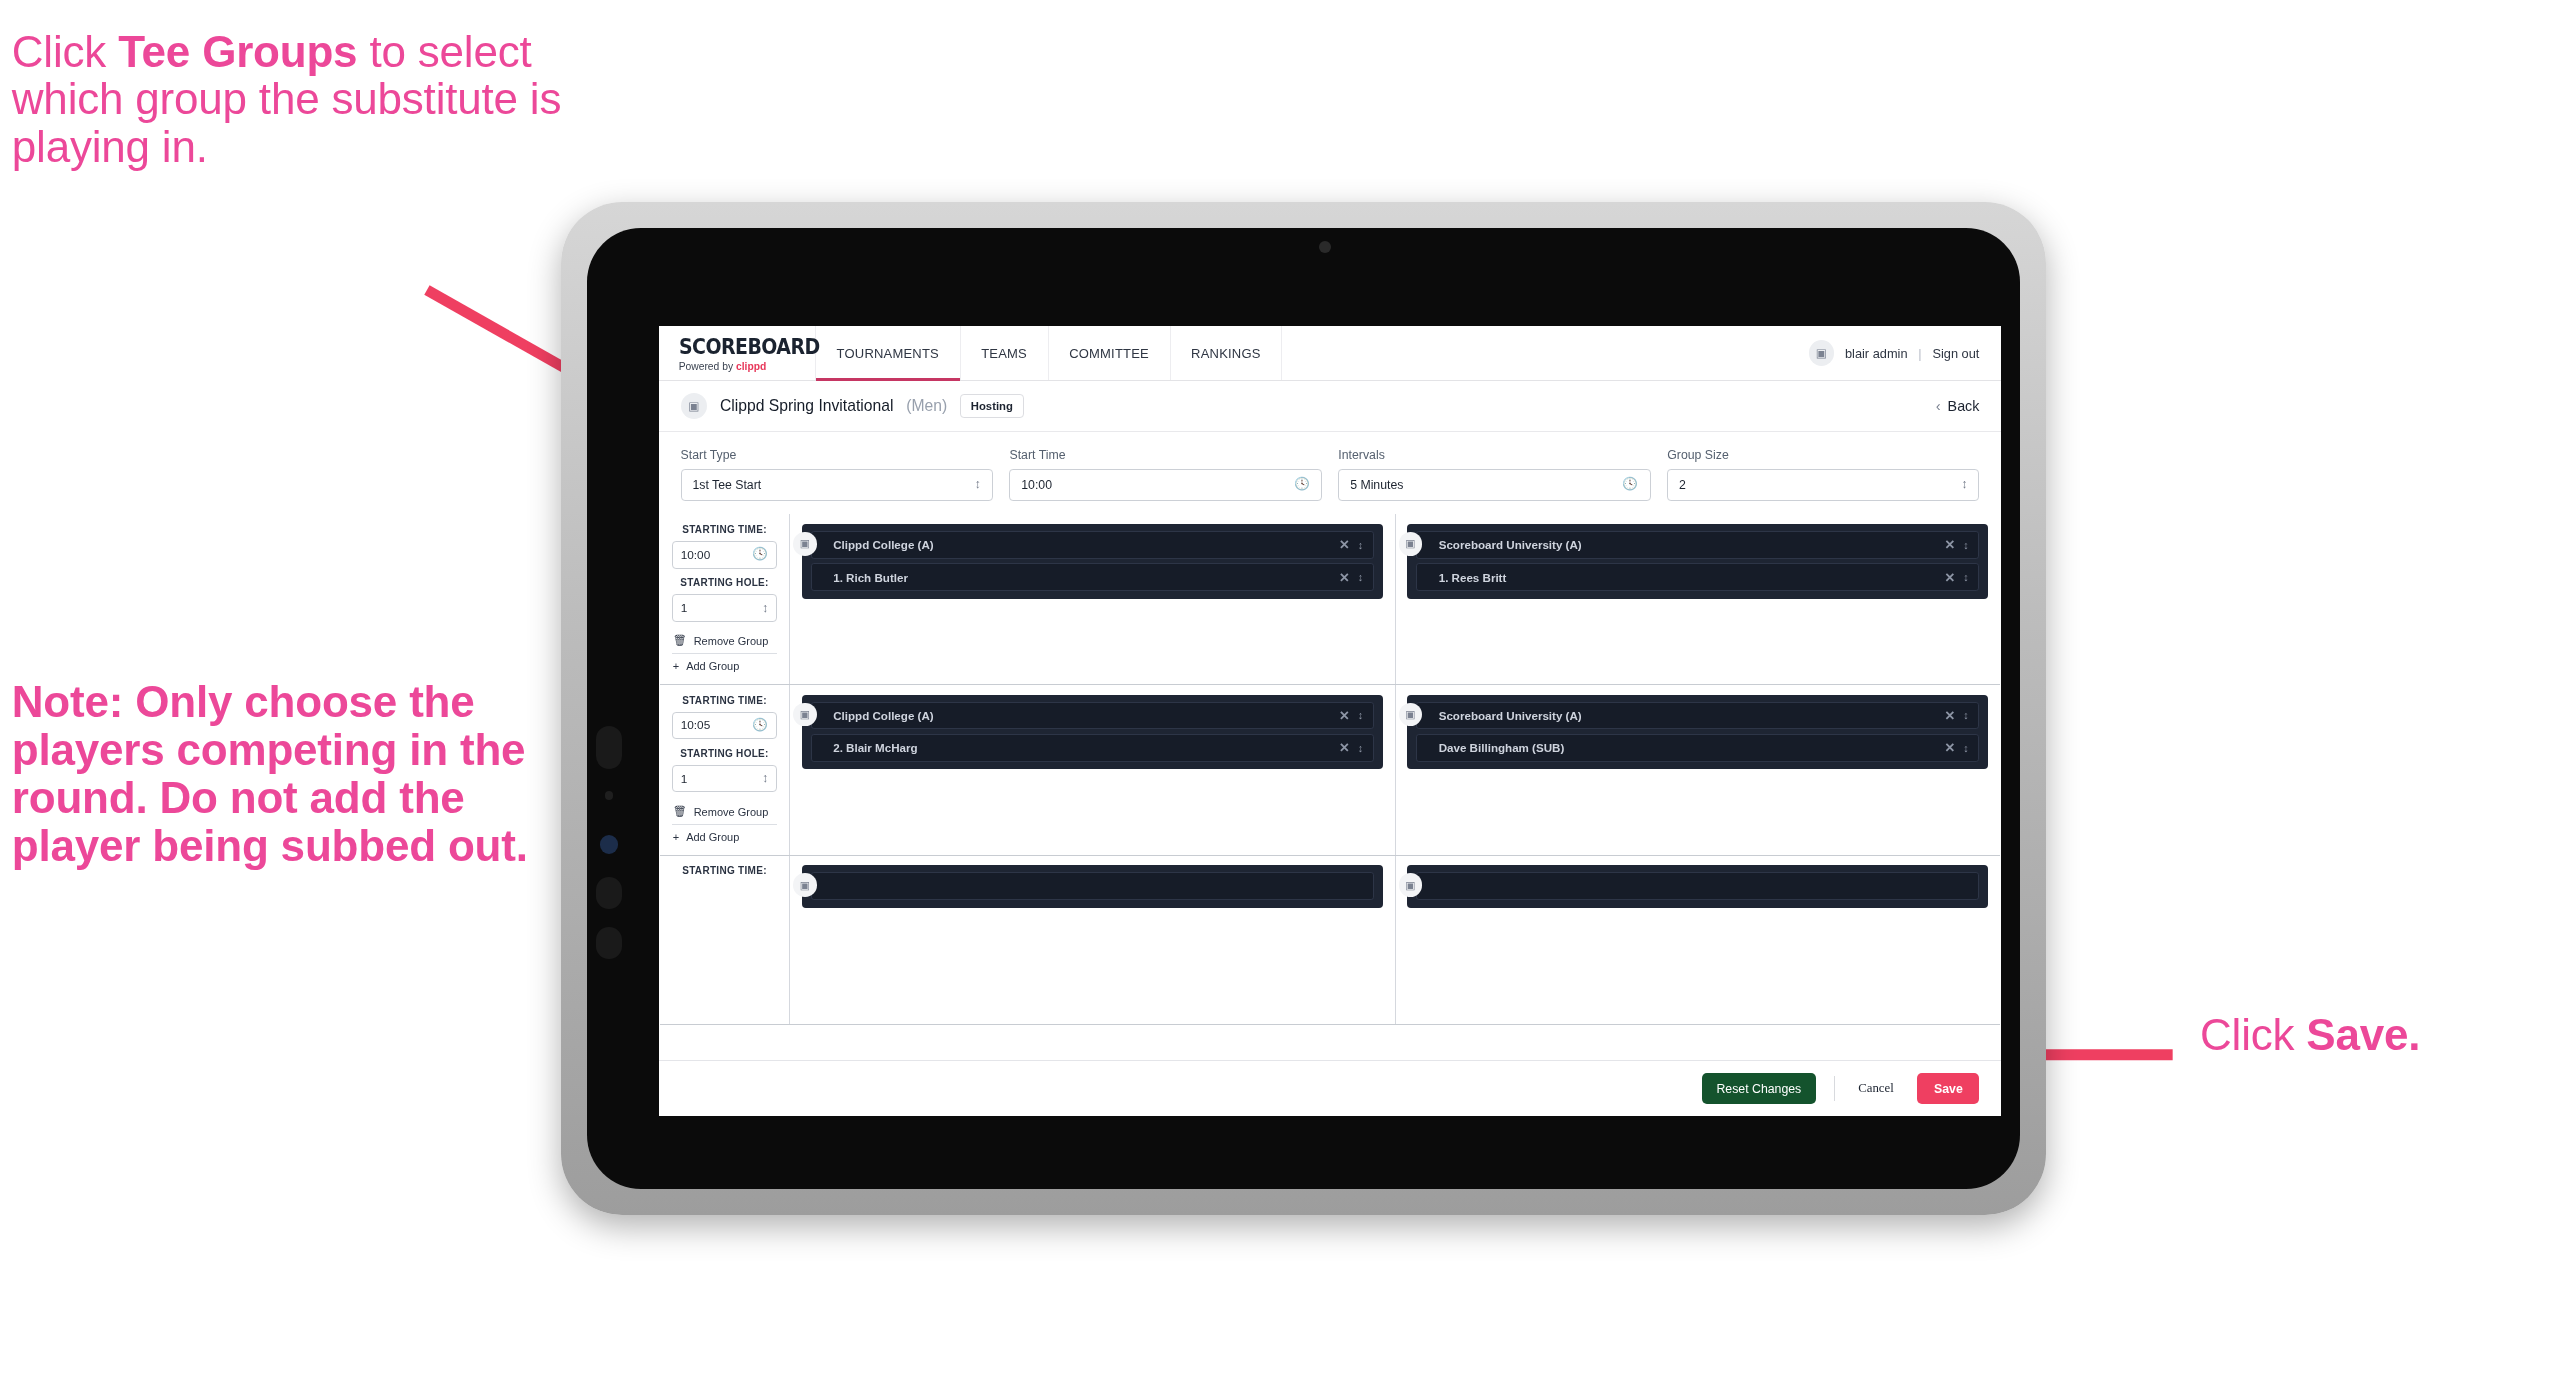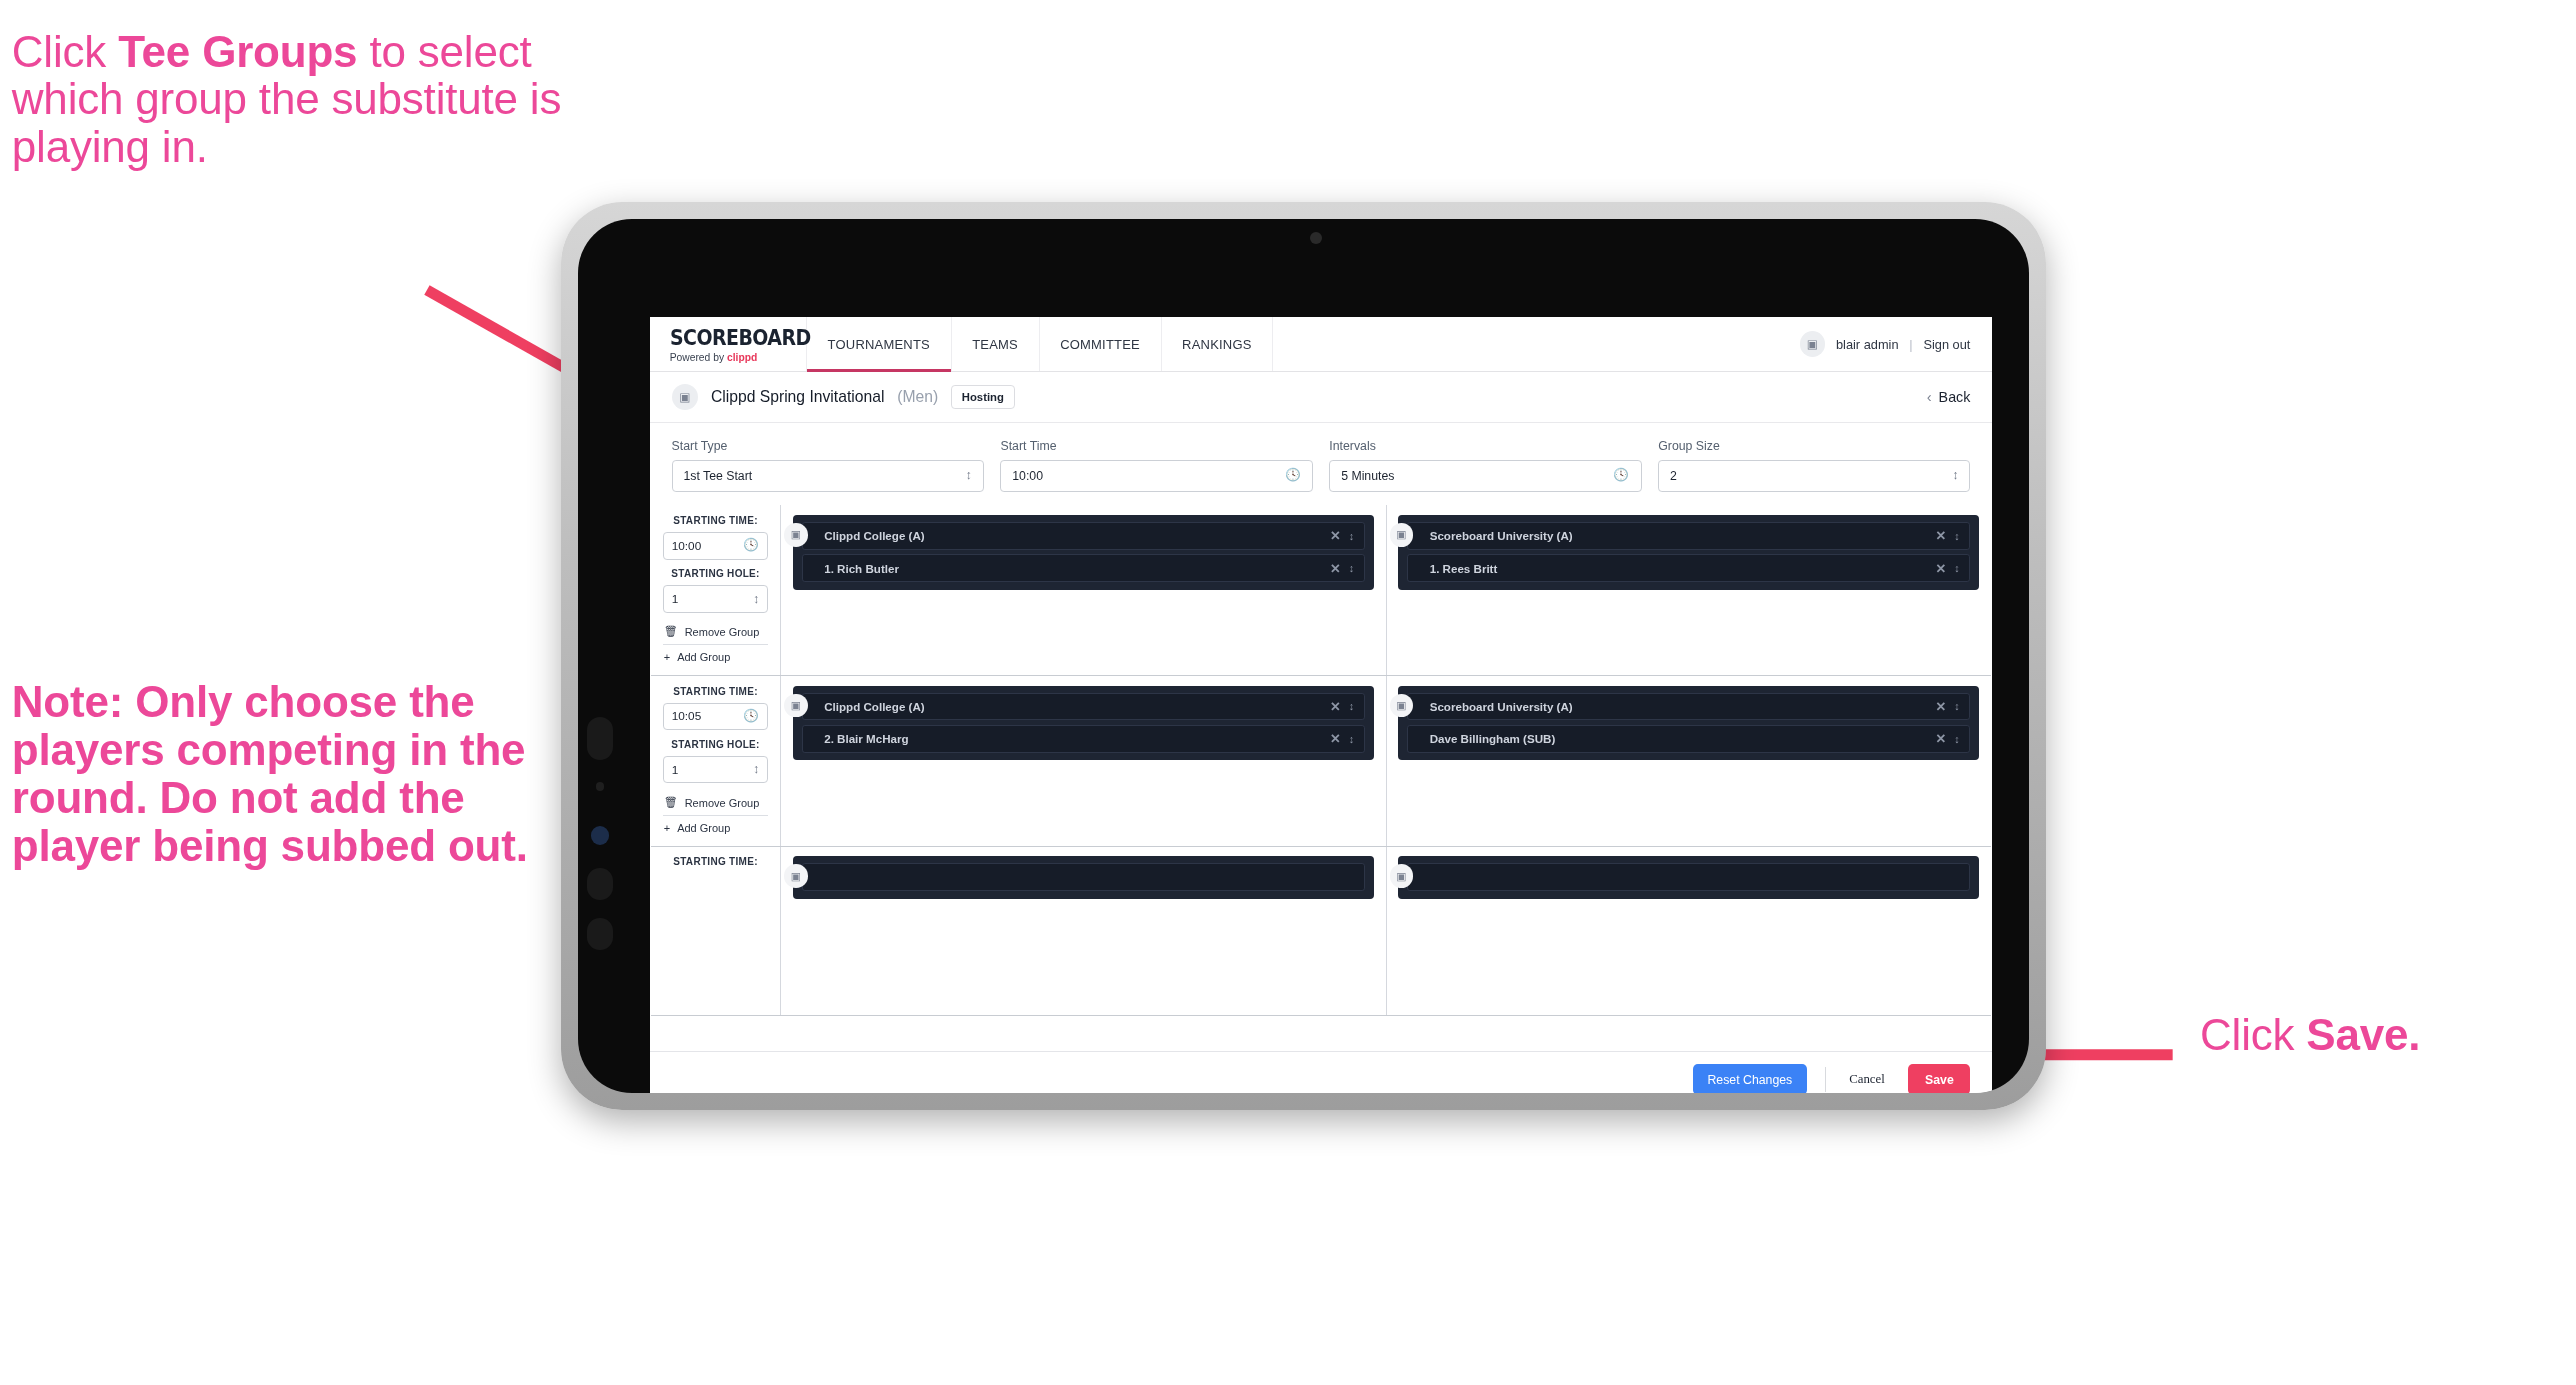--- a/index.html
+++ b/index.html
@@ -24,24 +24,24 @@
   #annot-note { left: 11.8px; top: 678px; width: 551px; font-weight: 700; }
   #annot-save { left: 2200px; top: 1011px; width: 354px; font-weight: 400; white-space: nowrap; }
 
   
   .arrow-svg { position: absolute; left: 0; top: 0; width: 2576px; height: 1385px; pointer-events: none; }
 
   
   #tablet {
     position: absolute;
     left: 561px; top: 202px;
-    width: 1485px; height: 908px;
+    width: 1485px; height: 1013px;
     border-radius: 61px;
     background: linear-gradient(180deg,#d6d6d6 0%, #bdbdbd 40%, #9d9d9d 100%);
-    padding: 17px;
+    padding: 26px;
     box-shadow: 0 11.8px 33px rgba(0,0,0,0.30);
   }
   #tablet-inner {
     width: 100%; height: 100%;
     background: #0b0b0b;
     border-radius: 54px;
     position: relative;
     overflow: hidden;
   }
   .cam-dot { position: absolute; border-radius: 50%; }
@@ -239,21 +239,21 @@
 
   
   #footer {
     height: 56px; flex: 0 0 auto;
     border-top: 1px solid #e4e5e9;
     background: #fff;
     display: flex; align-items: center; justify-content: flex-end;
     gap: 17.7px; padding-right: 21.6px;
   }
   #reset-btn {
-    background: #3b82f6; color: #fff;
+    background: #14532d; color: #fff;
     border: none; border-radius: 4.9px;
     font-size: 12.3px; padding: 8.8px 14.7px; cursor: pointer;
     font-family: inherit;
   }
   .footer-sep { width: 1px; height: 25.6px; background: #d8dade; }
   #cancel-btn {
     background: none; border: none; color: #1c2330;
     font-size: 12.8px; cursor: pointer; padding: 8.8px 5.9px;
     font-family: Liberation Serif, serif;
   }

